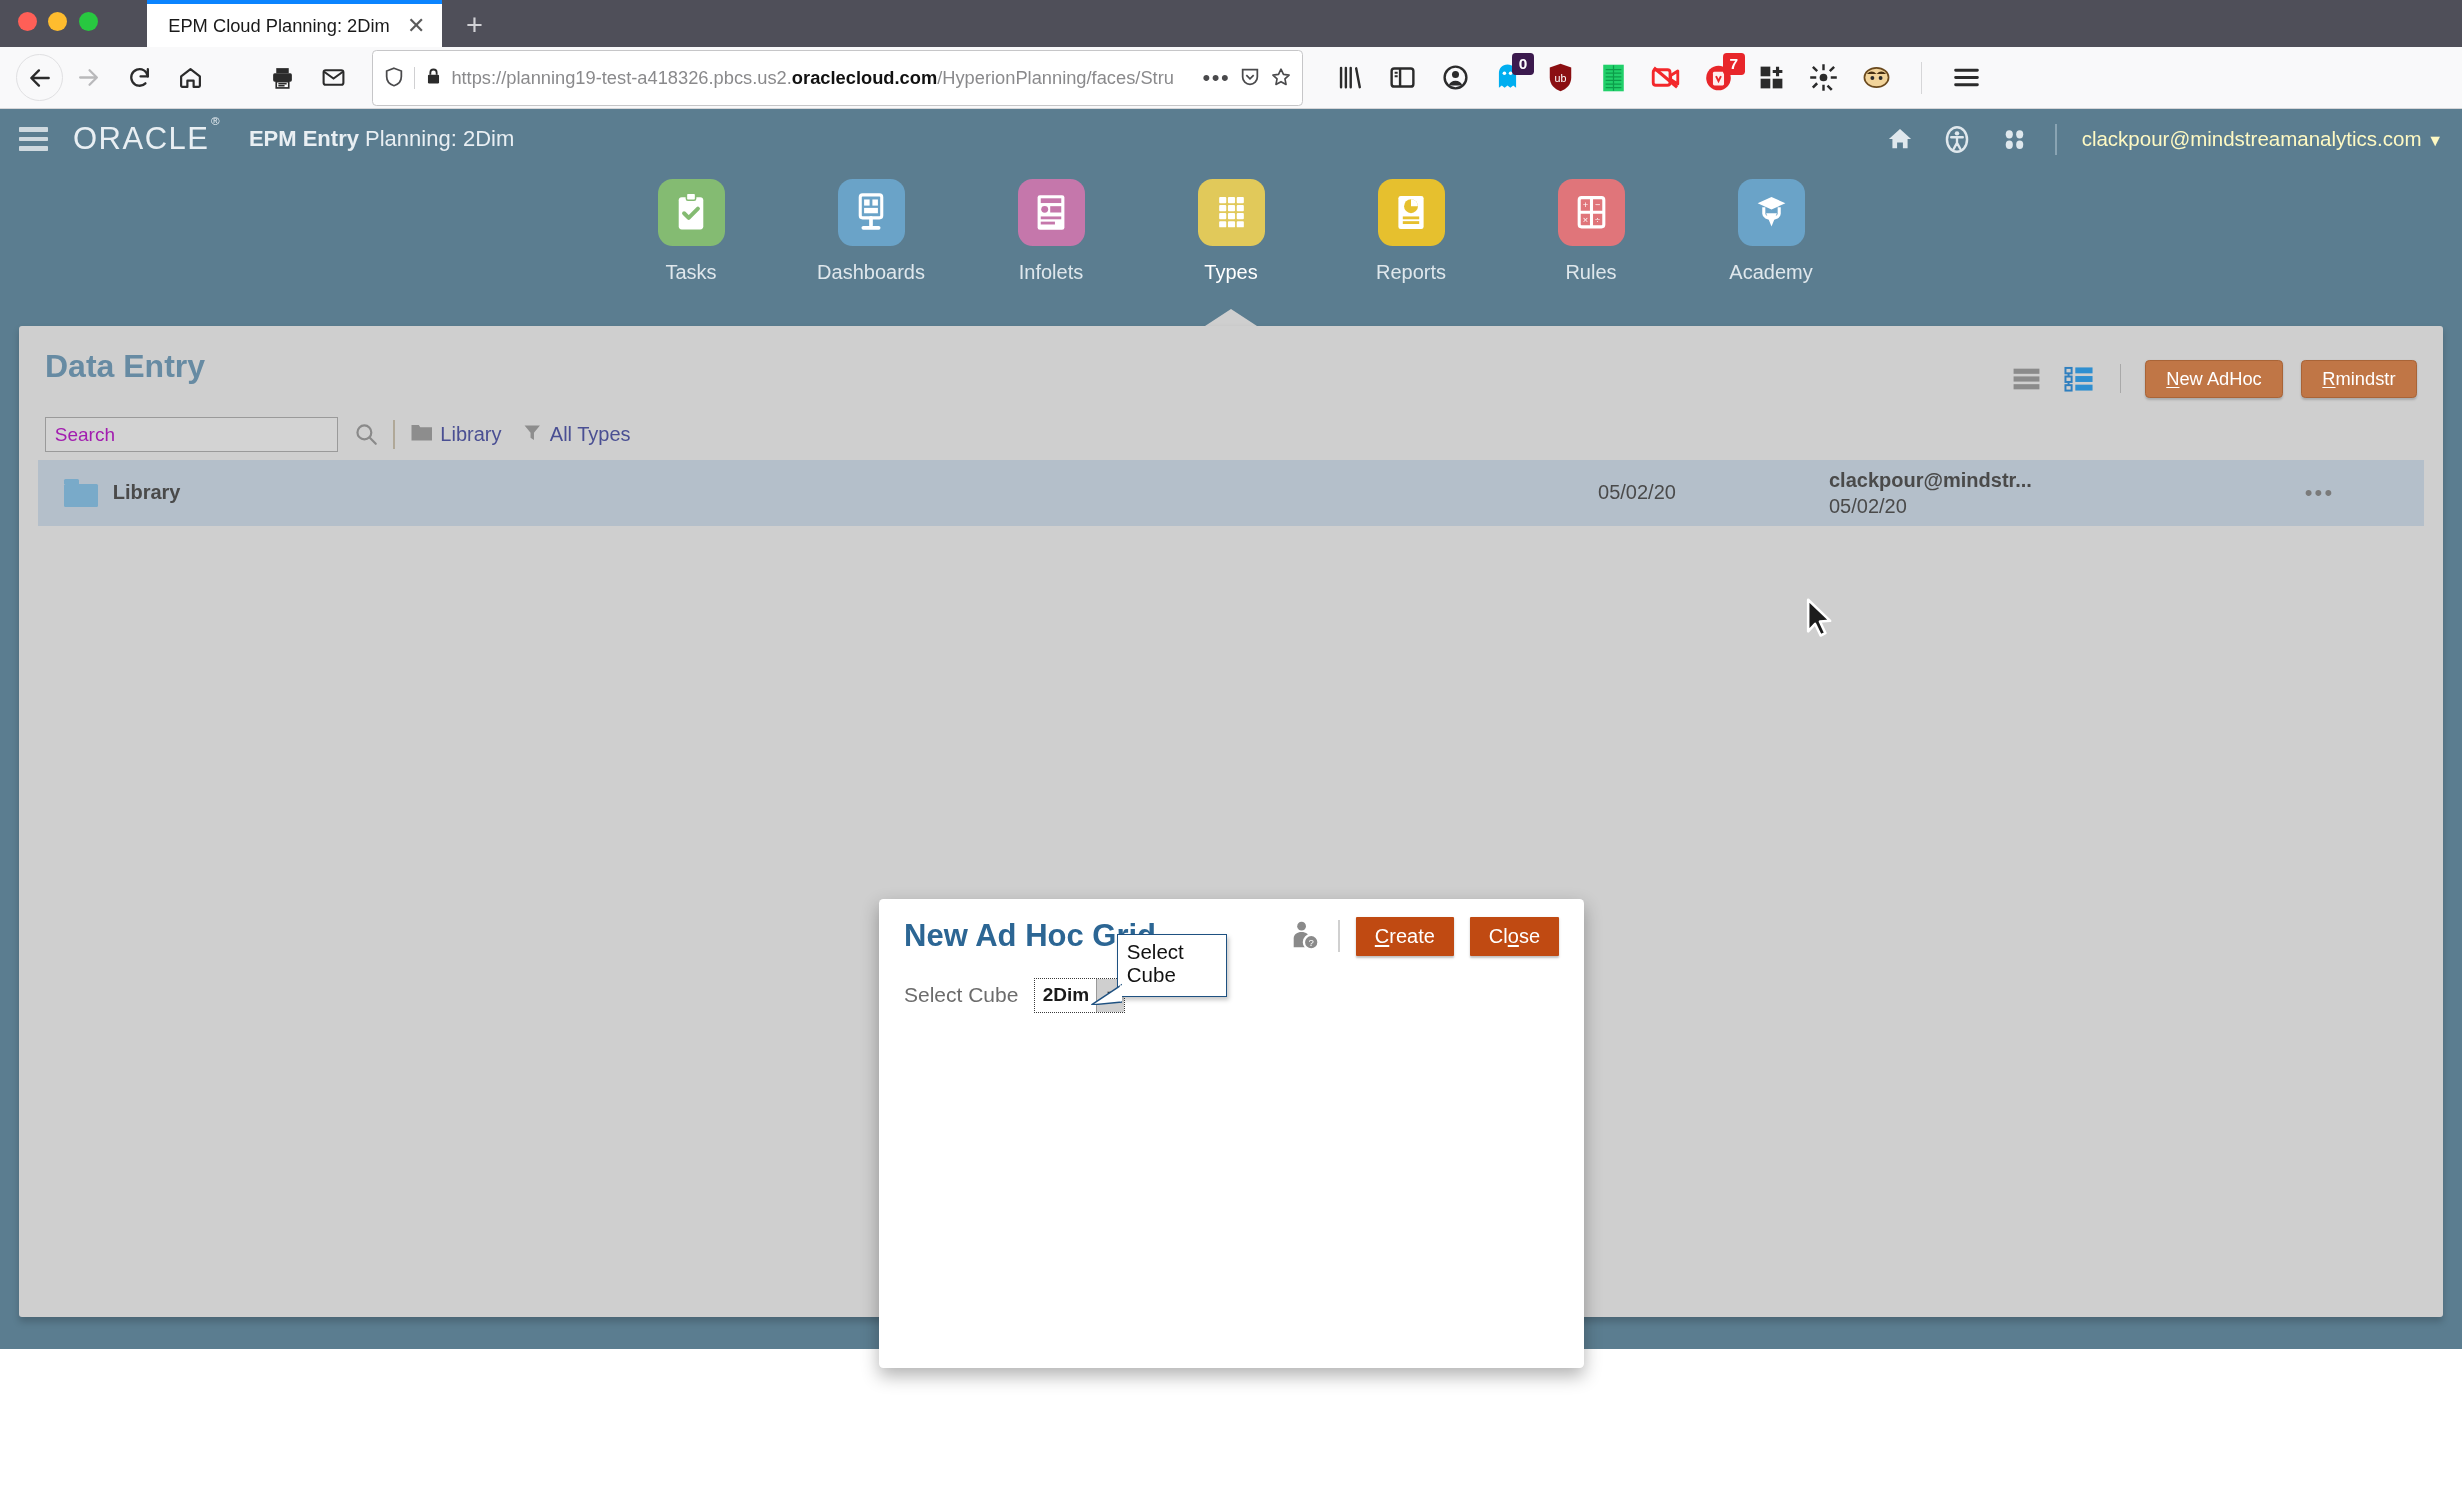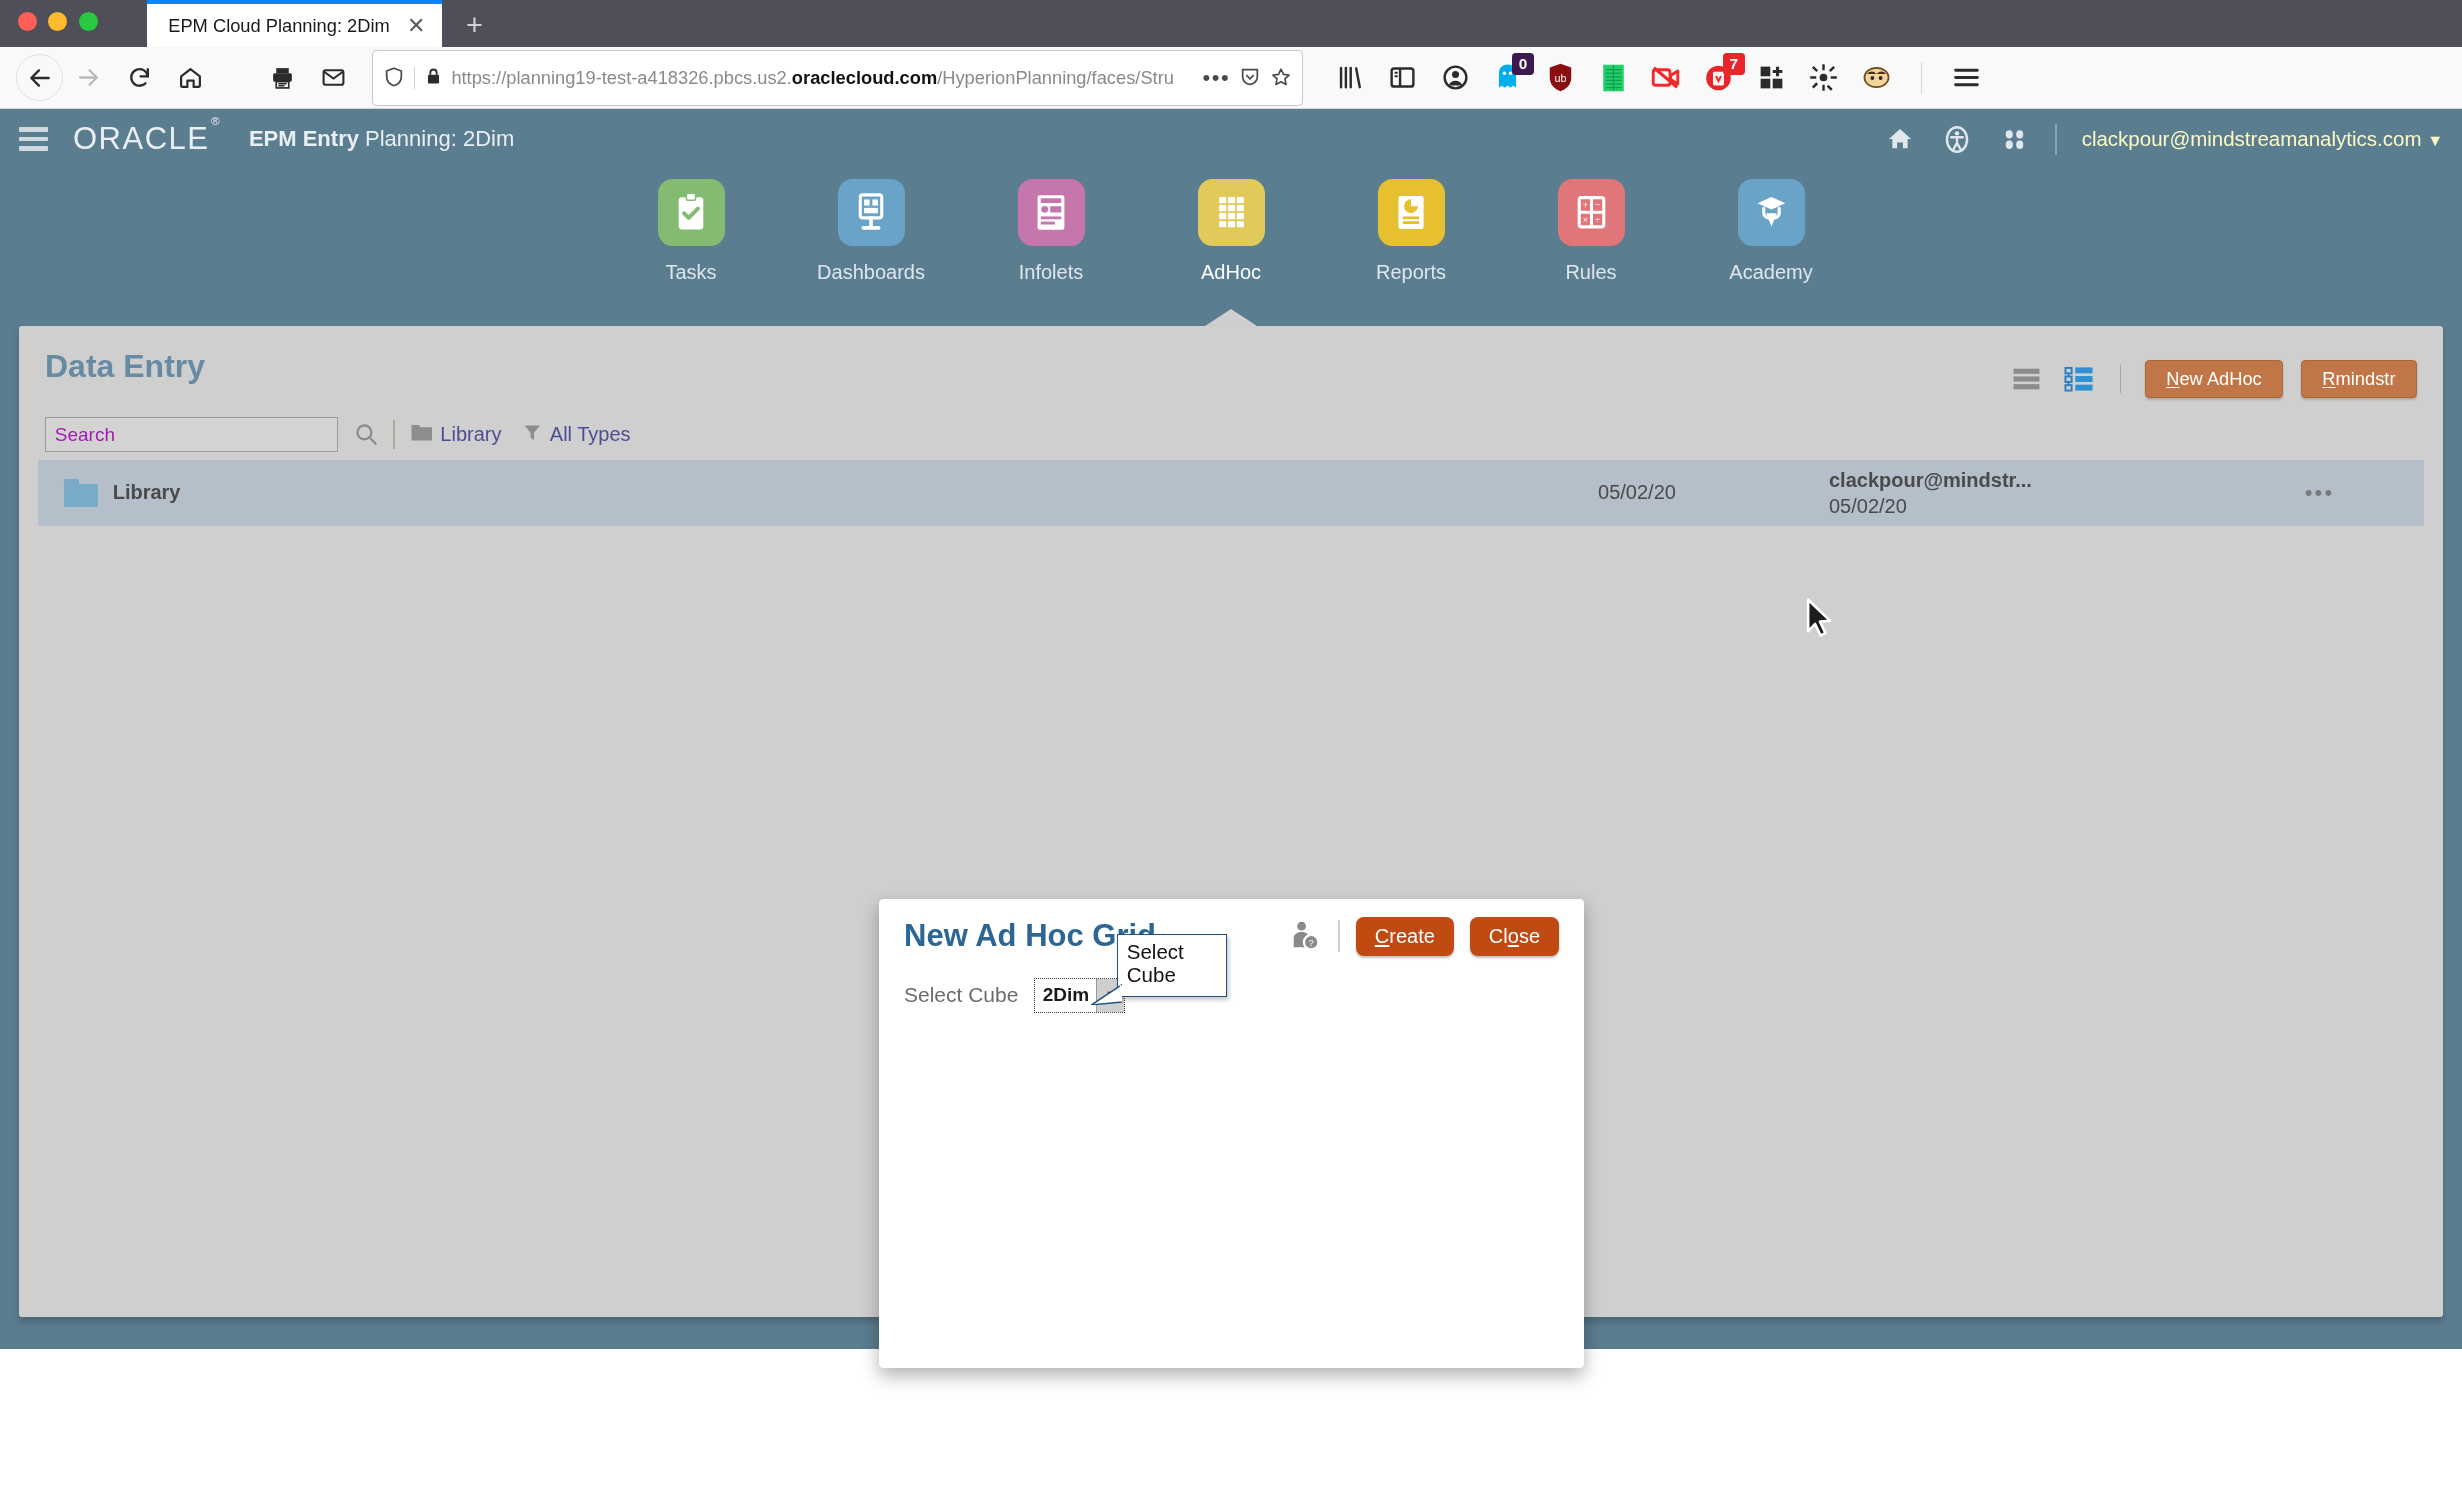--- a/index.html
+++ b/index.html
@@ -176,21 +176,21 @@
   .modal {
     position: absolute; left: 879px; top: 573px; width: 705px; height: 469px;
     background: #ffffff; border-radius: 4.4px;
     box-shadow: 0 7.3px 17.6px rgba(0,0,0,0.30);
   }
   .modal-head { display: flex; align-items: center; padding: 17.6px 25px 0 25px; }
   .modal-title { font-size: 31px; font-weight: 700; color: #2c6694; white-space: nowrap; }
   .modal-head-right { margin-left: auto; display: flex; align-items: center; gap: 16px; }
   .modal-pipe { width: 1.5px; height: 32px; background: #d0d0d0; }
   .btn-create {
-    background: #c04a12; color: #fff; border: none; border-radius: 8px;
+    background: #c04a12; color: #fff; border: none; border-radius: 1px;
     font-size: 20px; padding: 8px 19px; box-shadow: 0 1.5px 2.2px rgba(0,0,0,0.25);
   }
   .modal-body { padding: 22px 25px 0 25px; display: flex; align-items: center; gap: 16px; }
   .field-label { font-size: 21px; color: #6c6c6c; }
   .select-ctl {
     display: flex; align-items: stretch; height: 35px;
     border: 0.7px dotted #3a3a3a; background: #ffffff;
   }
   .select-val {
     font-size: 19px; color: #1a1a1a; font-weight: 700; padding: 0 7.3px;
@@ -485,21 +485,21 @@
             <rect x="15.4" y="8.2" width="4.6" height="4" rx="0.6"></rect>
             <rect x="4" y="13.4" width="4.6" height="4" rx="0.6"></rect>
             <rect x="9.7" y="13.4" width="4.6" height="4" rx="0.6"></rect>
             <rect x="15.4" y="13.4" width="4.6" height="4" rx="0.6"></rect>
             <rect x="4" y="18.6" width="4.6" height="4" rx="0.6"></rect>
             <rect x="9.7" y="18.6" width="4.6" height="4" rx="0.6"></rect>
             <rect x="15.4" y="18.6" width="4.6" height="4" rx="0.6"></rect>
           </g>
         </svg>
     </div>
-    <div class="card-label">AdHoc</div>
+    <div class="card-label">Types</div>
   </div>
 
   <div class="card">
     <div class="card-tile" style="background:#e6c02e">
       <svg width="38" height="41" viewBox="0 0 24 26">
           <rect x="4" y="2.5" width="16" height="21" rx="1.5" fill="#fff"></rect>
           <circle cx="12" cy="9" r="4.4" fill="#e6c02e"></circle>
           <path d="M12 9V4.6A4.4 4.4 0 0 1 16.4 9z" fill="#fff"></path>
           <rect x="6.8" y="15.5" width="10.4" height="1.8" fill="#e6c02e"></rect>
           <rect x="6.8" y="18.5" width="10.4" height="1.8" fill="#e6c02e"></rect>

